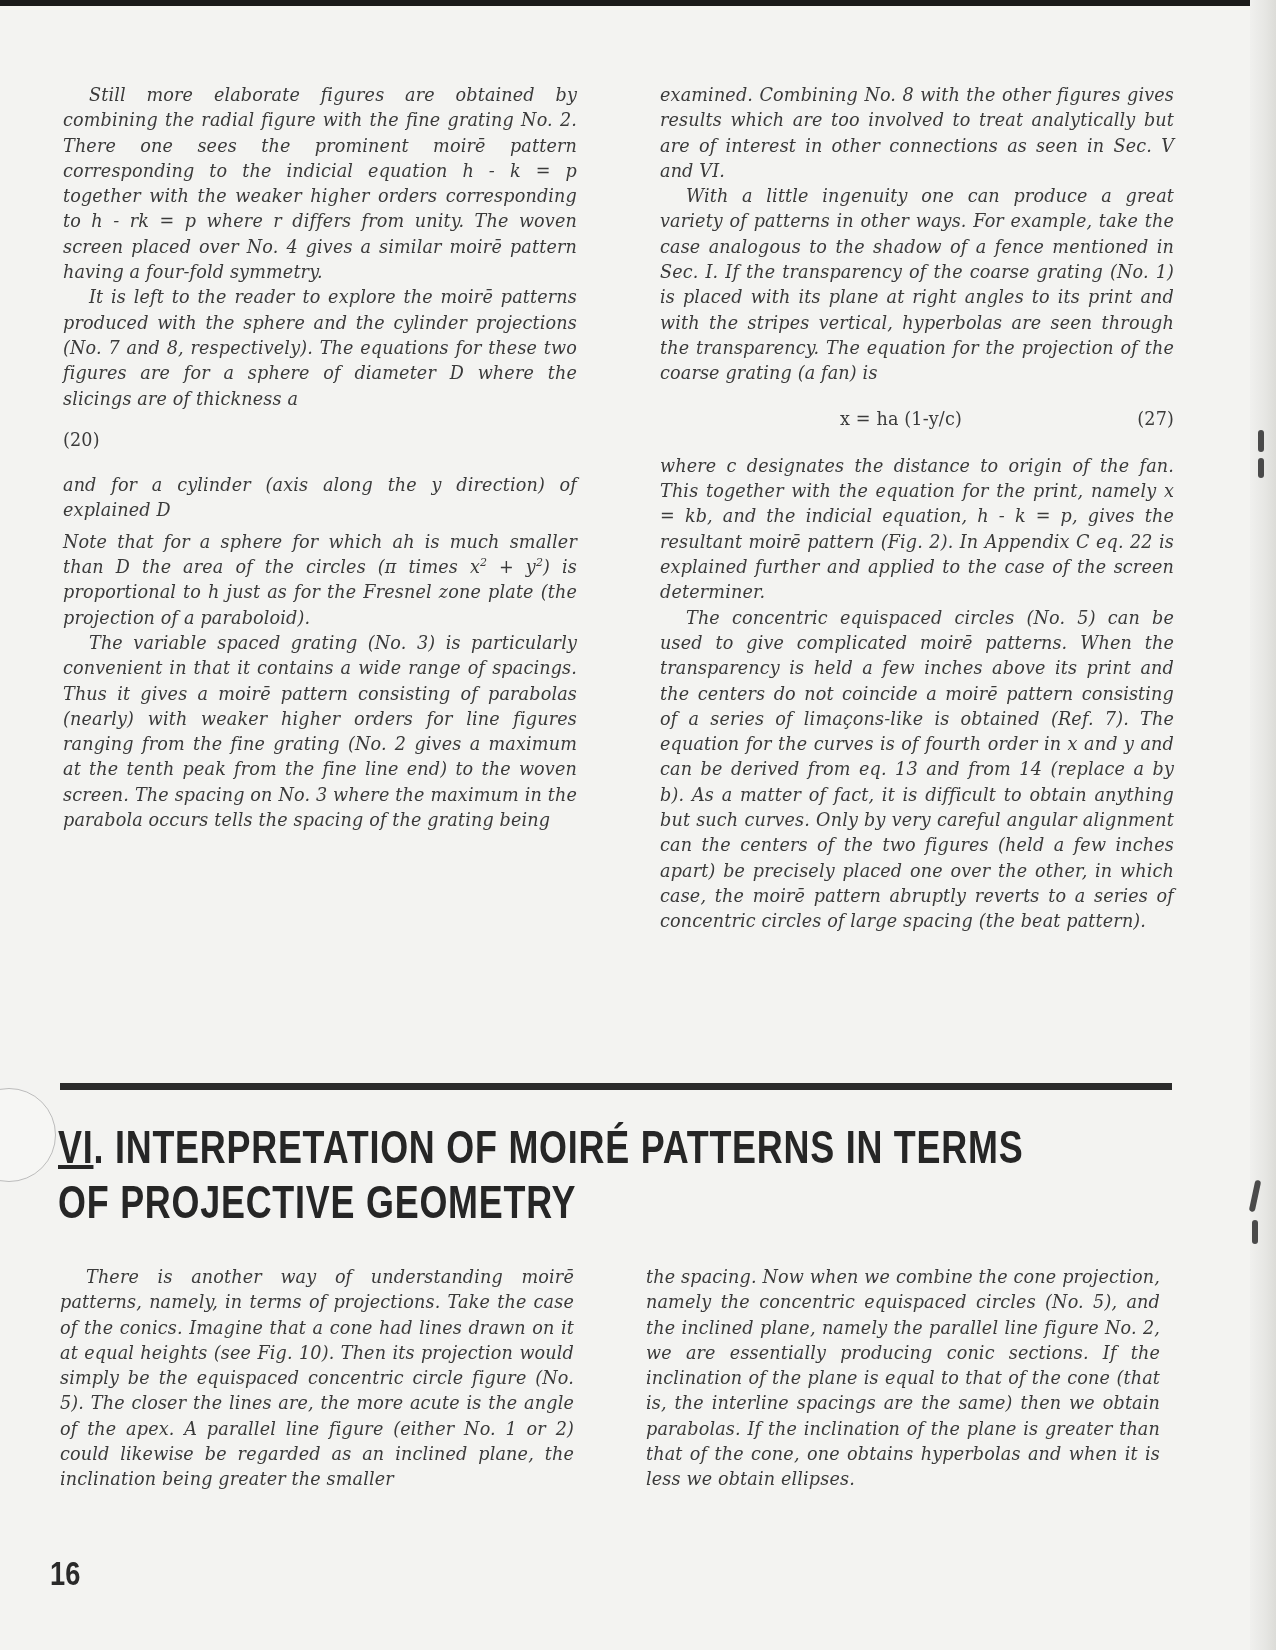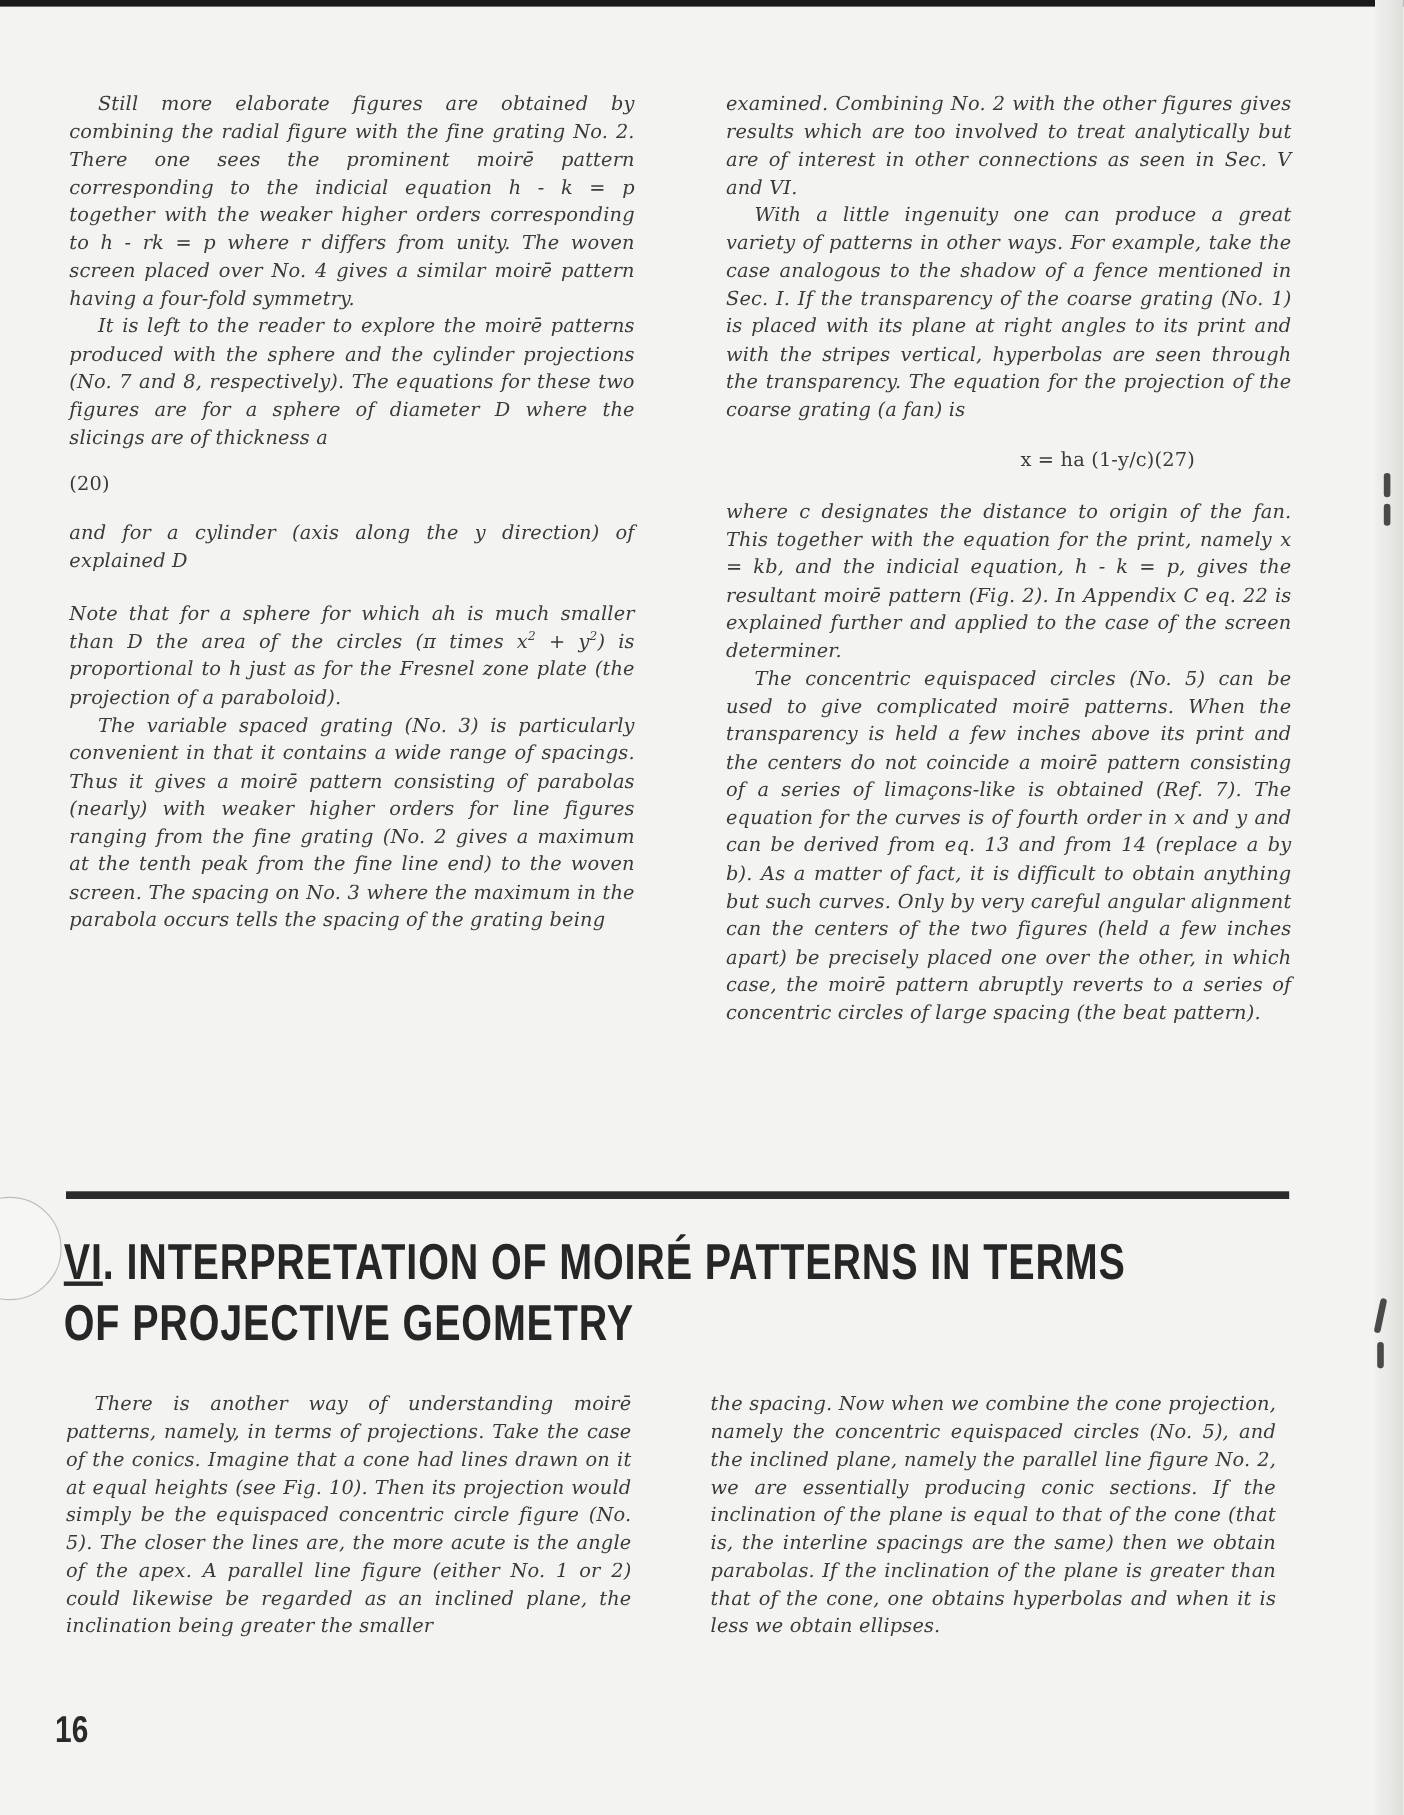--- a/index.html
+++ b/index.html
@@ -56,28 +56,28 @@
   <div class="spine-mark" style="left:2px;top:1220px;width:6px;height:24px;"></div>
 </div>
 
 <div class="col" id="col-tl">
   <p class="indent">Still more elaborate figures are obtained by combining the radial figure with the fine grating No. 2. There one sees the prominent moirē pattern corresponding to the indicial equation h - k = p together with the weaker higher orders corresponding to h - rk = p where r differs from unity. The woven screen placed over No. 4 gives a similar moirē pattern having a four-fold symmetry.</p>
   <p class="indent">It is left to the reader to explore the moirē patterns produced with the sphere and the cylinder projections (No. 7 and 8, respectively). The equations for these two figures are for a sphere of diameter D where the slicings are of thickness a</p>
   <div class="eq">
     <span>(20)</span>
   </div>
   <p>and for a cylinder (axis along the y direction) of explained D</p>
-  <p style="margin-top:23px;"><span>Note that for a sphere for which ah is much smaller than D the area of the circles (π times x</span><sup>2</sup><span> + y</span><sup>2</sup><span>) is proportional to h just as for the Fresnel zone plate (the projection of a paraboloid).</span></p>
+  <p style="margin-top:6px;"><span>Note that for a sphere for which ah is much smaller than D the area of the circles (π times x</span><sup>2</sup><span> + y</span><sup>2</sup><span>) is proportional to h just as for the Fresnel zone plate (the projection of a paraboloid).</span></p>
   <p class="indent">The variable spaced grating (No. 3) is particularly convenient in that it contains a wide range of spacings. Thus it gives a moirē pattern consisting of parabolas (nearly) with weaker higher orders for line figures ranging from the fine grating (No. 2 gives a maximum at the tenth peak from the fine line end) to the woven screen. The spacing on No. 3 where the maximum in the parabola occurs tells the spacing of the grating being</p>
 </div>
 
 <div class="col right" id="col-tr">
-  <p>examined. Combining No. 2 with the other figures gives results which are too involved to treat analytically but are of interest in other connections as seen in Sec. V and VI.</p>
+  <p>examined. Combining No. 8 with the other figures gives results which are too involved to treat analytically but are of interest in other connections as seen in Sec. V and VI.</p>
   <p class="indent">With a little ingenuity one can produce a great variety of patterns in other ways. For example, take the case analogous to the shadow of a fence mentioned in Sec. I. If the transparency of the coarse grating (No. 1) is placed with its plane at right angles to its print and with the stripes vertical, hyperbolas are seen through the transparency. The equation for the projection of the coarse grating (a fan) is</p>
-  <div class="eq" style="margin:20px 0 22px 0;justify-content:center;">
+  <div class="eq" style="margin:20px 0 22px 0;">
     <span class="expr">x = ha (1-y/c)</span>
     <span>(27)</span>
   </div>
   <p>where c designates the distance to origin of the fan. This together with the equation for the print, namely x = kb, and the indicial equation, h - k = p, gives the resultant moirē pattern (Fig. 2). In Appendix C eq. 22 is explained further and applied to the case of the screen determiner.</p>
   <p class="indent">The concentric equispaced circles (No. 5) can be used to give complicated moirē patterns. When the transparency is held a few inches above its print and the centers do not coincide a moirē pattern consisting of a series of limaçons-like is obtained (Ref. 7). The equation for the curves is of fourth order in x and y and can be derived from eq. 13 and from 14 (replace a by b). As a matter of fact, it is difficult to obtain anything but such curves. Only by very careful angular alignment can the centers of the two figures (held a few inches apart) be precisely placed one over the other, in which case, the moirē pattern abruptly reverts to a series of concentric circles of large spacing (the beat pattern).</p>
 </div>
 
 <div class="hole"></div>
 <div class="rule"></div>
 

